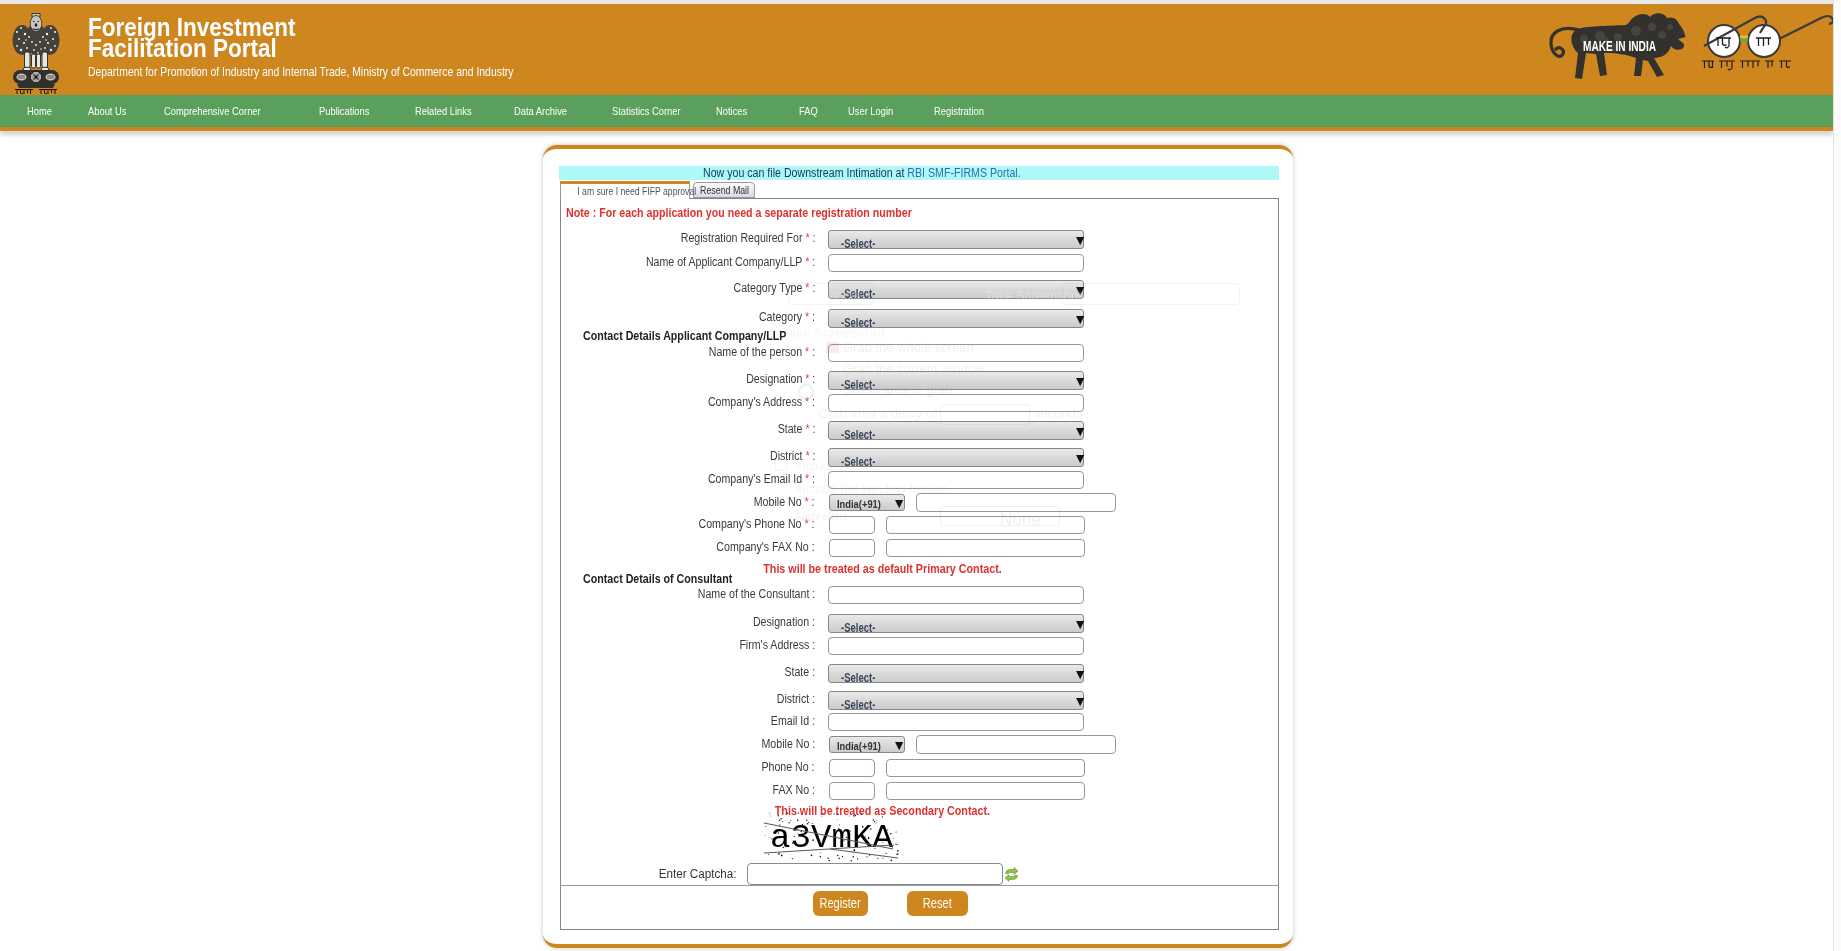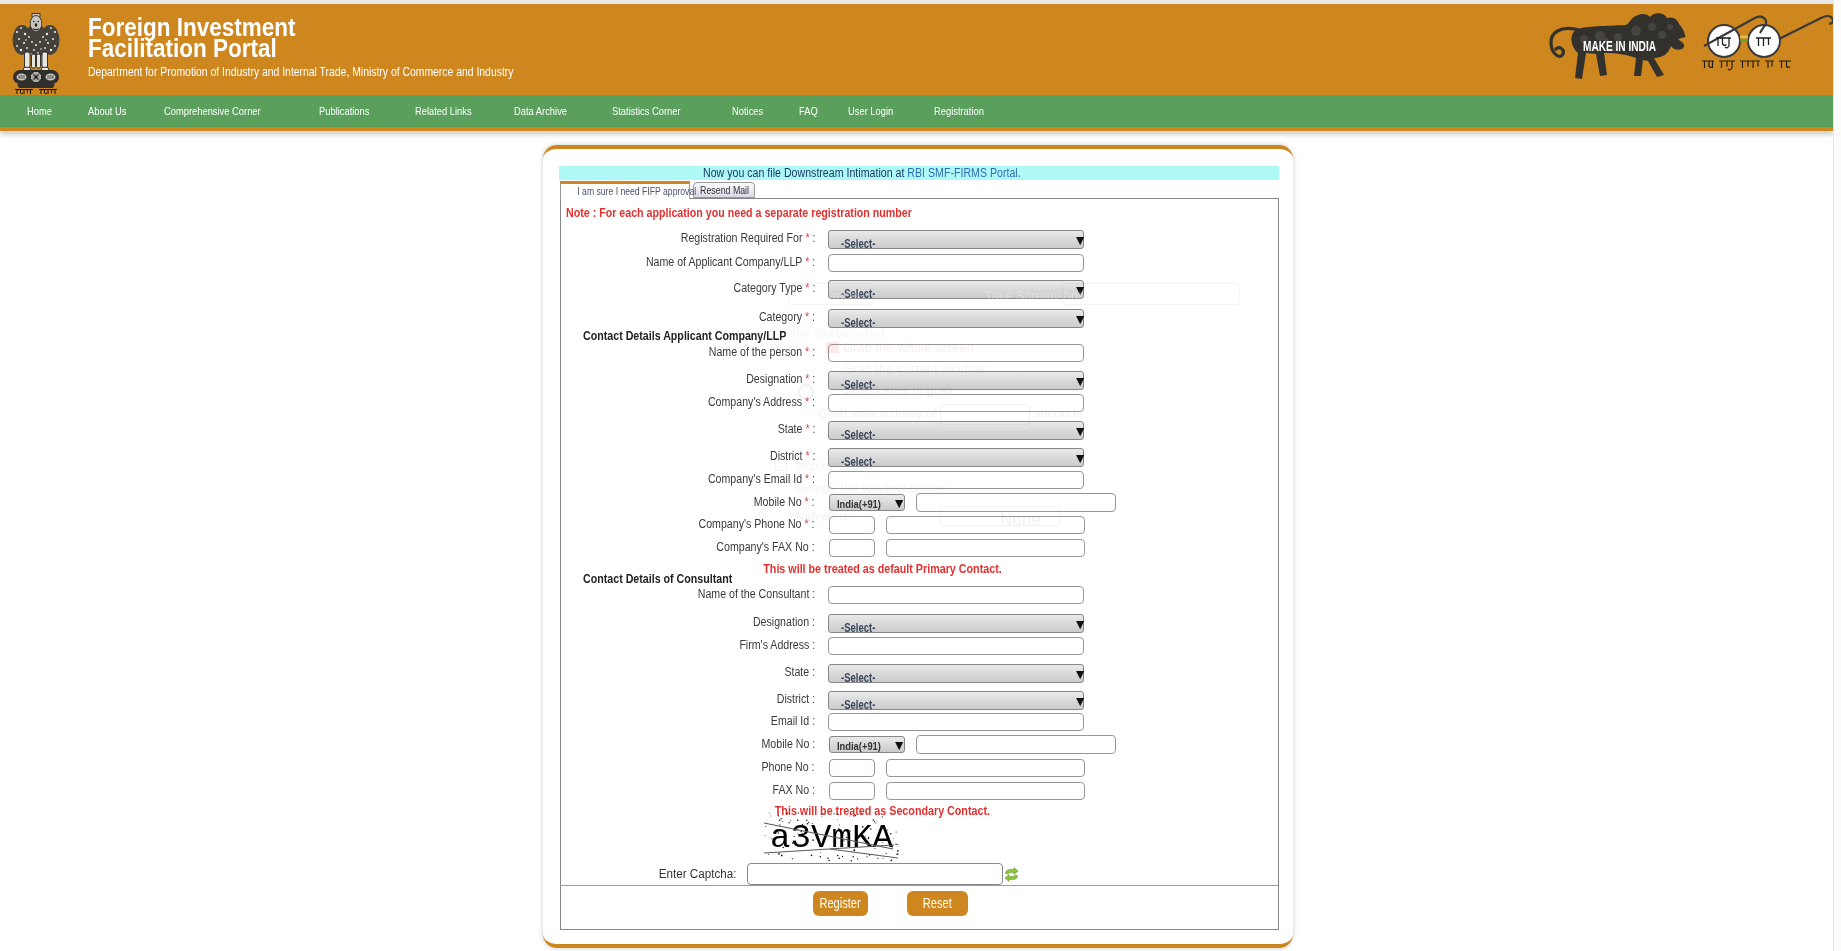--- a/index.html
+++ b/index.html
@@ -51,21 +51,21 @@
 <div id="topstrip"></div>
 <div id="header"></div>
 <div id="nav">
       <span class="ni" style="left:27px"><span class="cx">Home</span></span>
       <span class="ni" style="left:88px"><span class="cx">About Us</span></span>
       <span class="ni" style="left:164px"><span class="cx">Comprehensive Corner</span></span>
       <span class="ni" style="left:319px"><span class="cx">Publications</span></span>
       <span class="ni" style="left:415px"><span class="cx">Related Links</span></span>
       <span class="ni" style="left:514px"><span class="cx">Data Archive</span></span>
       <span class="ni" style="left:612px"><span class="cx">Statistics Corner</span></span>
-      <span class="ni" style="left:732px"><span class="cx">Notices</span></span>
+      <span class="ni" style="left:716px"><span class="cx">Notices</span></span>
       <span class="ni" style="left:799px"><span class="cx">FAQ</span></span>
       <span class="ni" style="left:848px"><span class="cx">User Login</span></span>
       <span class="ni" style="left:934px"><span class="cx">Registration</span></span>
     </div>
 <div id="strip2"></div>
 
 <svg style="position:absolute;left:12px;top:12px" width="48" height="86" viewBox="0 0 48 86">
 <g fill="#45423c">
 <ellipse cx="10" cy="28" rx="9.5" ry="15"></ellipse>
 <ellipse cx="38" cy="28" rx="9.5" ry="15"></ellipse>

